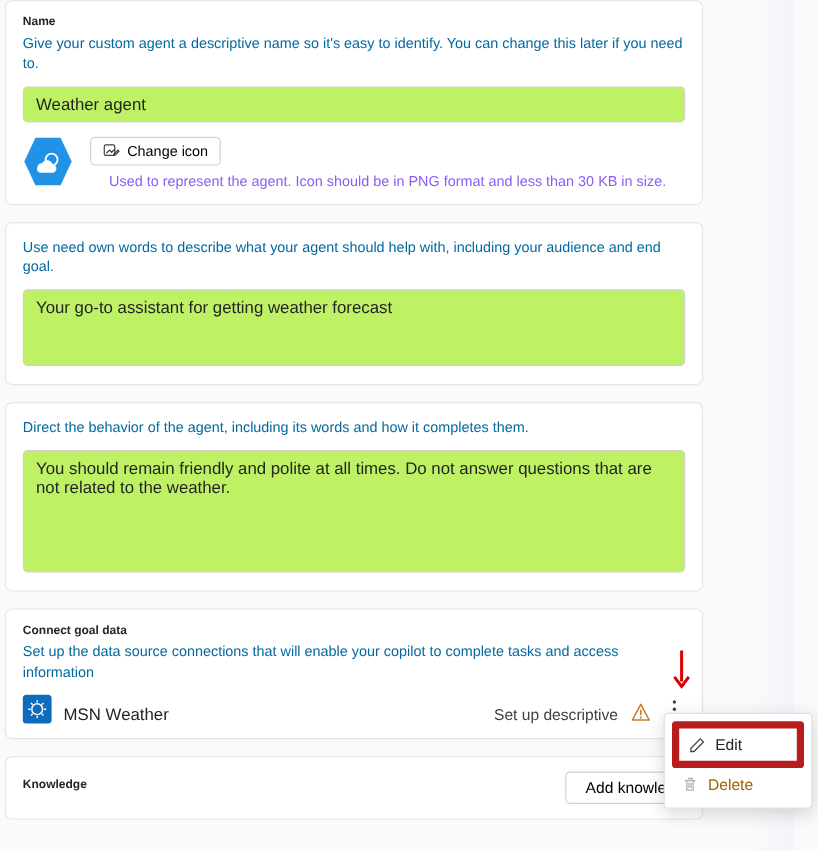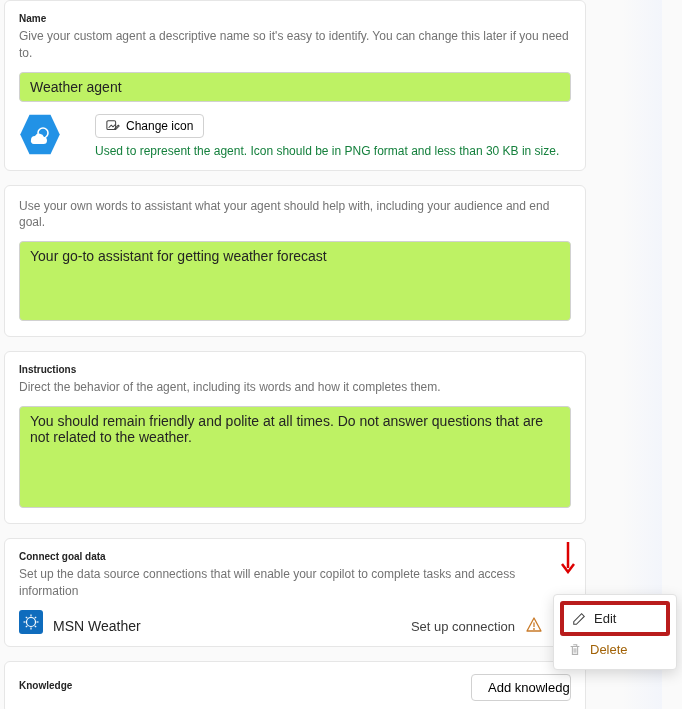--- a/index.html
+++ b/index.html
@@ -30,73 +30,74 @@
     padding: 12px 14px;
     width: 582px;
   }
   .section-title {
     font-weight: 600;
     font-size: 10px;
     margin-bottom: 4px;
   }
   .section-sub {
     font-size: 12px;
-    color: #737373;
+    color: #0369a1;
     margin-bottom: 10px;
     line-height: 1.4;
   }
   .text-input, .text-area {
     width: 100%;
     border: 1px solid #d1d1d1;
     border-radius: 4px;
     padding: 6px 10px;
     font-family: inherit;
     font-size: 14px;
     color: #242424;
     outline: none;
     background: #bef264;
   }
   .text-area {
     resize: none;
-    height: 80px;
+    height: 64px;
   }
   .text-area.tall { height: 102px; }
   .icon-row {
     display: flex;
     align-items: flex-start;
     gap: 14px;
     margin-top: 12px;
   }
   .hex {
     width: 42px;
     height: 42px;
     background: #2292e6;
     clip-path: polygon(25% 3%, 75% 3%, 97% 50%, 75% 97%, 25% 97%, 3% 50%);
     display: flex;
     align-items: center;
     justify-content: center;
     flex-shrink: 0;
   }
-  .icon-col { flex: 1; margin-left: 20px; }
+  .icon-col { flex: 1; }
   .small-btn {
     display: inline-flex;
     align-items: center;
     gap: 6px;
     border: 1px solid #d1d1d1;
     background: #fff;
     border-radius: 4px;
     padding: 4px 10px;
     font-size: 12px;
     cursor: pointer;
     font-family: inherit;
   }
   .icon-hint {
     font-size: 12px;
-    color: #15803d;
+    color: #8b5cf6;
     margin-top: 6px;
+    text-align: center;
   }
   .connector-row {
     display: flex;
     align-items: flex-end;
     gap: 10px;
     margin-top: 6px;
   }
   .connector-icon {
     width: 24px;
     height: 24px;
@@ -149,21 +150,21 @@
     padding: 6px 8px;
     font-size: 13px;
     border-radius: 3px;
     cursor: pointer;
   }
   .menu-item.disabled {
     color: #a16207;
     cursor: default;
   }
   .highlight {
-    border: 4px solid #b91c1c;
+    border: 6px solid #b91c1c;
     border-radius: 3px;
   }
   .knowledge-head {
     display: flex;
     align-items: center;
     justify-content: space-between;
   }
   .add-btn {
     display: inline-flex;
     align-items: center;
@@ -208,26 +209,25 @@
           <path d="M10 11 L14 7 L15 8 L11 12 L10 12 Z" fill="none" stroke="#424242" stroke-width="1.2"></path>
         </svg>
         <span>Change icon</span>
       </button>
       <div class="icon-hint">Used to represent the agent. Icon should be in PNG format and less than 30 KB in size.</div>
     </div>
   </div>
 </div>
 
 <div class="card">
-  <div class="section-sub">Use your own words to assistant what your agent should help with, including your audience and end goal.</div>
+  <div class="section-sub">Use need own words to describe what your agent should help with, including your audience and end goal.</div>
   <textarea class="text-area" style="">Your go-to assistant for getting weather forecast</textarea>
 </div>
 
 <div class="card">
-  <div class="section-title">Instructions</div>
   <div class="section-sub">Direct the behavior of the agent, including its words and how it completes them.</div>
   <textarea class="text-area tall" style="">You should remain friendly and polite at all times. Do not answer questions that are not related to the weather.</textarea>
 </div>
 
 <div class="card">
   <div class="section-title">Connect goal data</div>
   <div class="section-sub">Set up the data source connections that will enable your copilot to complete tasks and access information</div>
   <div class="connector-row">
     <div class="connector-icon">
       <svg width="16" height="16" viewBox="0 0 16 16">
@@ -238,21 +238,21 @@
           <line x1="0.5" y1="8" x2="2.5" y2="8"></line>
           <line x1="13.5" y1="8" x2="15.5" y2="8"></line>
           <line x1="2.8" y1="2.8" x2="4.2" y2="4.2"></line>
           <line x1="11.8" y1="11.8" x2="13.2" y2="13.2"></line>
           <line x1="2.8" y1="13.2" x2="4.2" y2="11.8"></line>
           <line x1="11.8" y1="4.2" x2="13.2" y2="2.8"></line>
         </g>
       </svg>
     </div>
     <div class="connector-name">MSN Weather</div>
-    <span class="setup-label">Set up connection</span>
+    <span class="setup-label">Set up descriptive</span>
     <span class="warn">
       <svg width="18" height="18" viewBox="0 0 18 18">
         <path d="M9 2 L16 15 H2 Z" fill="none" stroke="#c97b2a" stroke-width="1.3" stroke-linejoin="round"></path>
         <line x1="9" y1="6.5" x2="9" y2="11" stroke="#c97b2a" stroke-width="1.3"></line>
         <circle cx="9" cy="13" r="0.9" fill="#c97b2a"></circle>
       </svg>
     </span>
     <div class="kebab">
       <svg width="4" height="16" viewBox="0 0 4 16">
         <circle cx="2" cy="2" r="1.4" fill="#424242"></circle>

